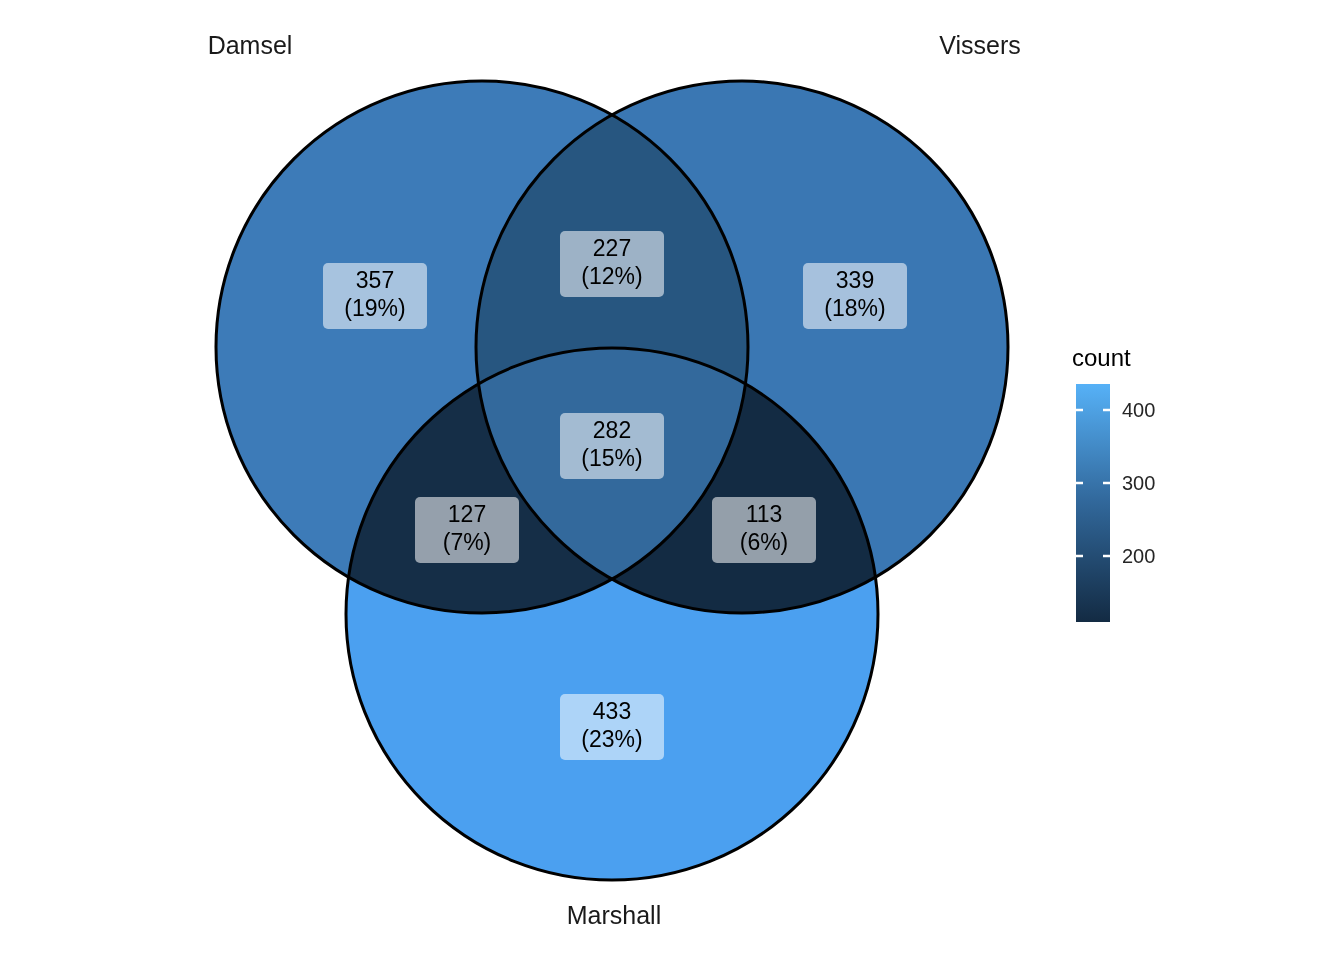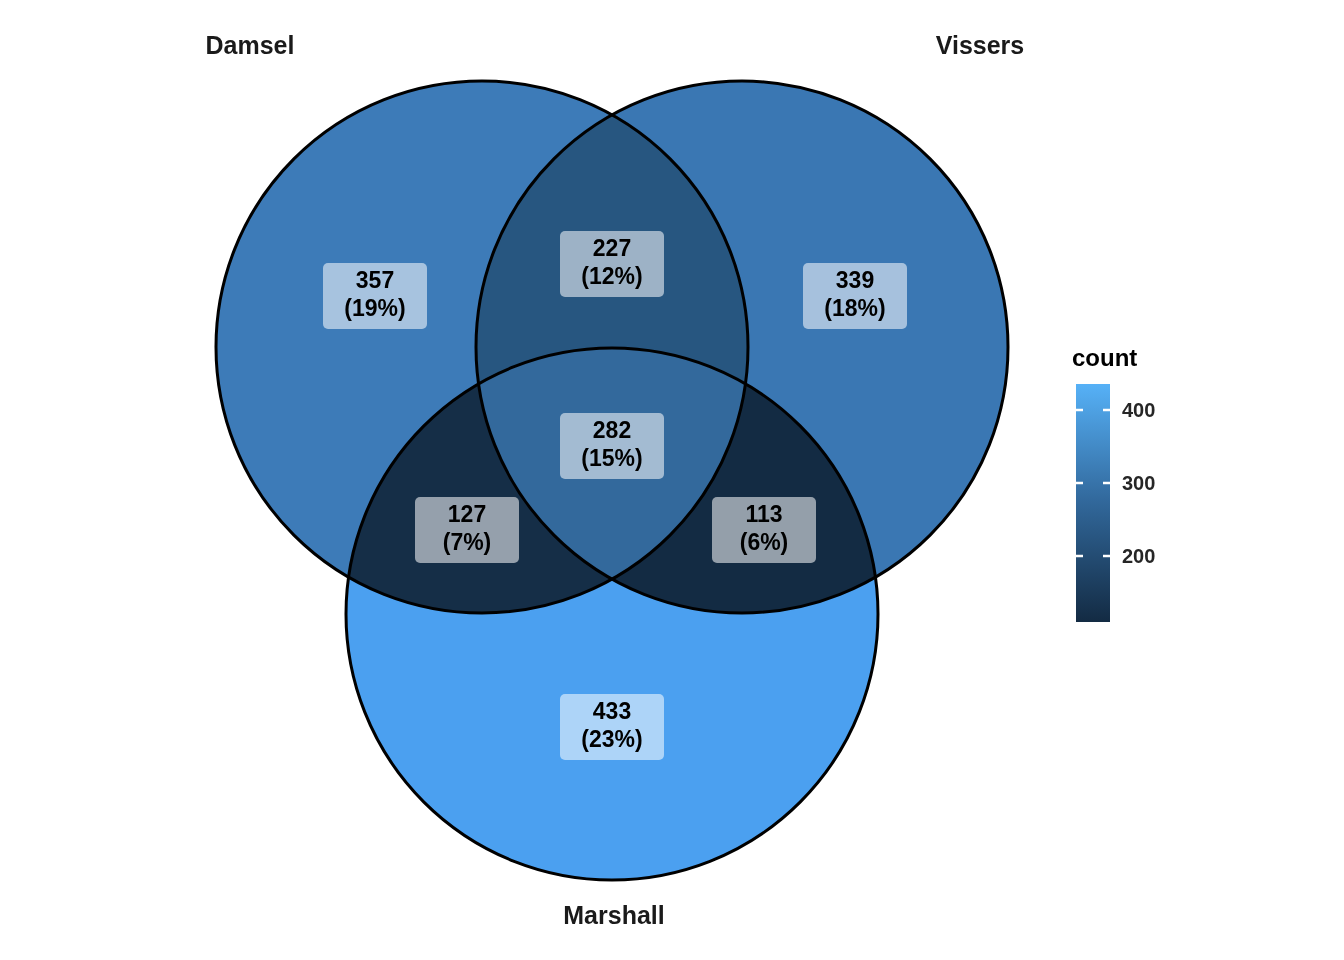--- a/index.html
+++ b/index.html
@@ -7,21 +7,20 @@
     padding: 0;
     background: #ffffff;
     font-family: "Liberation Sans", sans-serif;
   }
   .canvas {
     position: relative;
     width: 1344px;
     height: 960px;
     background: #ffffff;
     overflow: hidden;
-    font-weight: bold;
   }
   svg { display: block; }
 
   .set-label {
     font-family: "Liberation Sans", sans-serif;
     font-size: 25px;
     fill: #1a1a1a;
     text-anchor: middle;
   }
   .label-box {

